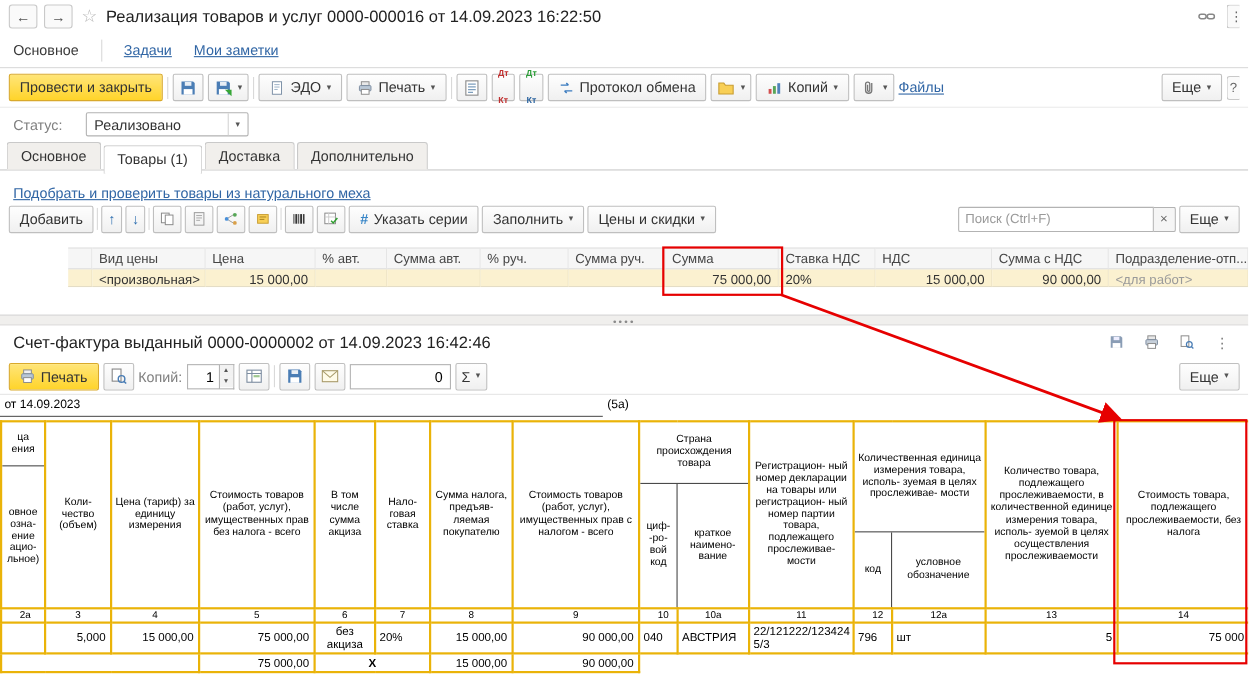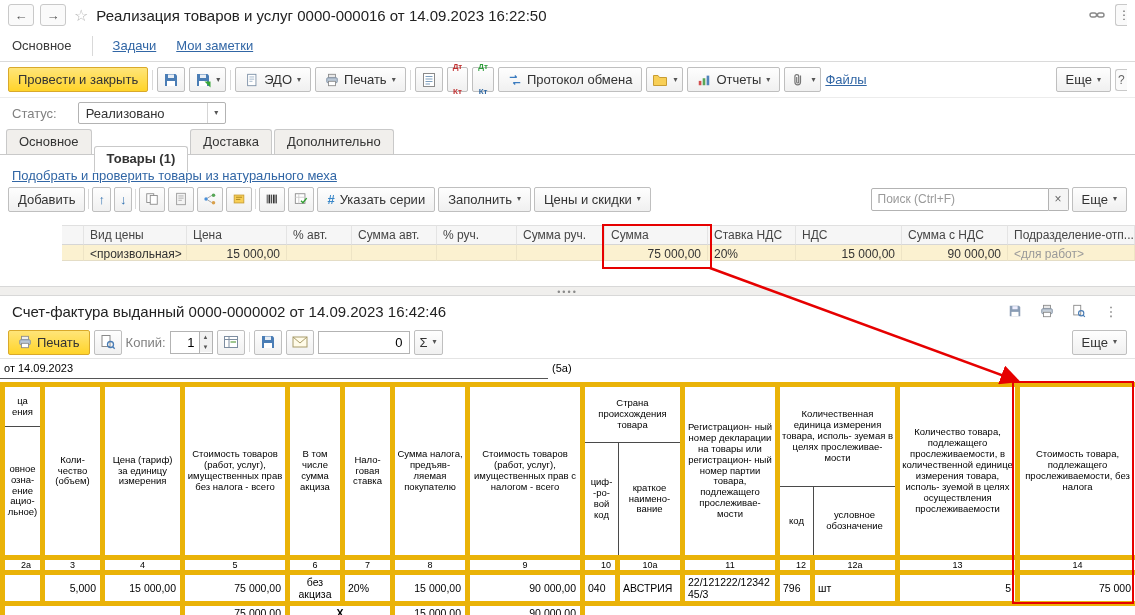--- a/index.html
+++ b/index.html
@@ -61,21 +61,21 @@
   .statusrow{height:30px;display:flex;align-items:center;gap:21px;padding:0 12px;}
   .status-label{color:#808080;}
   .combo{width:148px;height:22px;border:1px solid #b3b3b3;border-radius:2px;background:#fff;
     display:inline-flex;align-items:center;justify-content:space-between;padding:0 0 0 7px;font-size:13px;color:#333;}
   .combo .cbtn{width:18px;height:100%;border-left:1px solid #d5d5d5;display:inline-flex;align-items:center;justify-content:center;}
 
   
   .tabsrow{height:27px;display:flex;align-items:flex-end;gap:2px;padding:0 6px;border-bottom:1px solid #c9c9c9;}
   .tab{padding:4px 12px 5px;border:1px solid #c9c9c9;border-bottom:none;border-radius:3px 3px 0 0;
     background:#f1efec;color:#333;font-size:13px;position:relative;cursor:pointer;}
-  .tab.active{background:#fff;font-weight:bold;top:18px;padding-bottom:6px;}
+  .tab.active{background:#fff;font-weight:normal;top:4px;padding-bottom:6px;}
 
   .furrow{height:28px;display:flex;align-items:flex-end;padding:0 12px;}
 
   .gtoolbar{height:32px;display:flex;align-items:center;gap:3px;padding:0 8px;white-space:nowrap;overflow:hidden;}
   .hash{color:#3a87c8;font-weight:bold;font-size:13px;}
   .searchwrap{margin-left:auto;display:inline-flex;align-items:center;}
   .searchwrap input{width:178px;height:23px;border:1px solid #b3b3b3;border-radius:2px 0 0 2px;padding:0 6px;font-size:12px;color:#555;
     font-family:"Liberation Sans",sans-serif;}
   .searchwrap input::placeholder{color:#9a9a9a;}
   .clearbtn{width:20px;height:23px;border:1px solid #b3b3b3;border-left:none;border-radius:0 2px 2px 0;background:#f5f5f5;
@@ -99,21 +99,21 @@
   .spin .updown span{font-size:6px;line-height:1;padding:2px 3px;color:#555;background:#f2f2f2;}
   .numfield{width:92px;height:23px;border:1px solid #b3b3b3;text-align:right;padding:0 6px;font-size:13px;font-family:"Liberation Sans",sans-serif;}
 
   .formarea{position:relative;height:256px;background:#fff;font-size:11px;color:#000;}
   .dateline{position:absolute;left:4px;top:3px;}
   .formline{position:absolute;left:0;top:19px;width:548px;border-bottom:1px solid #555;}
   .linemark{position:absolute;left:552px;top:3px;}
 
   
   table.inv{position:absolute;left:0;top:23px;border-collapse:collapse;table-layout:fixed;width:1135px;}
-  .inv td{border:5px solid #eab308;font-size:9.5px;line-height:1.15;text-align:center;vertical-align:middle;
+  .inv td{border:2px solid #eab308;font-size:9.5px;line-height:1.15;text-align:center;vertical-align:middle;
     padding:1px 2px;overflow:hidden;color:#000;}
   .inv tr.head td{height:168px;}
   .inv td.group{padding:0;vertical-align:top;}
   .grp{display:flex;flex-direction:column;height:168px;}
   .grp-top{border-bottom:1px solid #4a4a4a;display:flex;align-items:center;justify-content:center;padding:1px 2px;flex:0 0 auto;}
   .h40{height:40px;} .h56{height:56px;} .h100{height:100px;}
   .grp-sub{flex:1;display:flex;}
   .grp-cell{flex:1;display:flex;align-items:center;justify-content:center;padding:1px 2px;border-right:1px solid #4a4a4a;}
   .grp-cell:last-child{border-right:none;}
   .gc10{flex:0 0 34px;}
@@ -224,21 +224,21 @@
             <path d="M1.5 3.5h4.5l1.5 2h7v8h-13z" fill="#f8cf56" stroke="#c89d33"></path>
           </svg>
         <span class="caret">▾</span>
       </button>
       <button class="btn">
         <svg class="ic14" viewBox="0 0 16 16">
             <rect x="2" y="9" width="3" height="5" fill="#d24f4f"></rect>
             <rect x="6.5" y="6" width="3" height="8" fill="#58a558"></rect>
             <rect x="11" y="3" width="3" height="11" fill="#5083bb"></rect>
           </svg>
-        <span>Отчеты</span>
+        <span>Копий</span>
         <span class="caret">▾</span>
       </button>
       <button class="btn icon-only">
         <svg class="ic" viewBox="0 0 16 16">
             <path d="M10.5 3.5v6.5a2.8 2.8 0 0 1-5.6 0V4.5a1.9 1.9 0 0 1 3.8 0v5.5a1 1 0 0 1-2 0V5" fill="none" stroke="#777" stroke-width="1.2"></path>
           </svg>
         <span class="caret">▾</span>
       </button>
       <a class="link">Файлы</a>
       <span class="spacer"></span>

